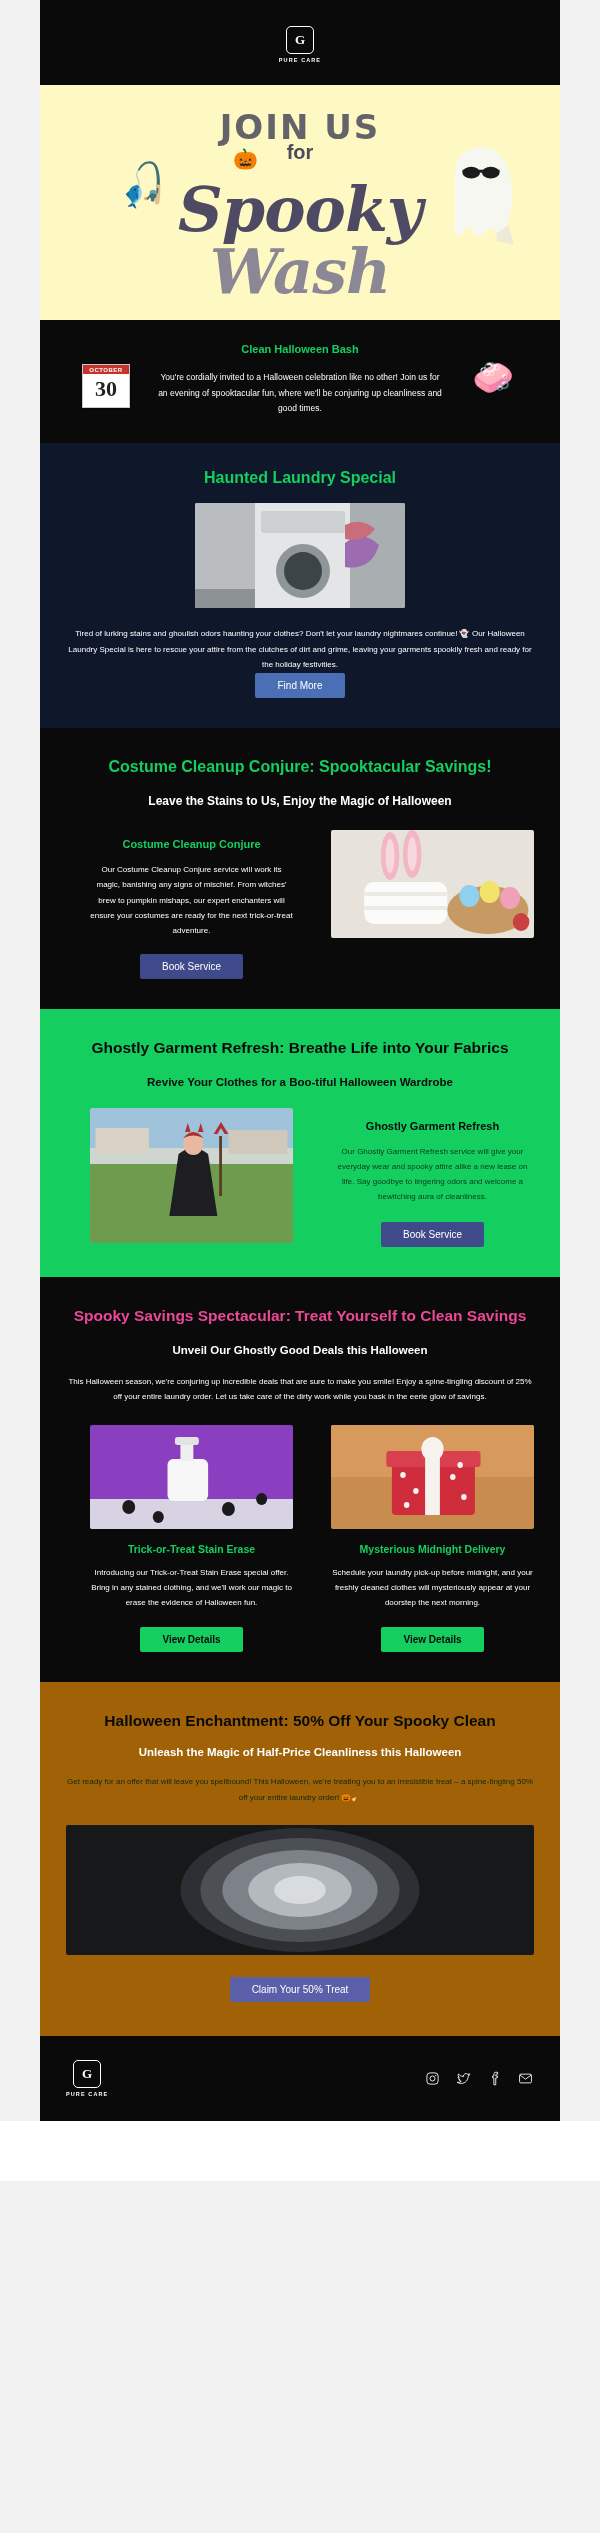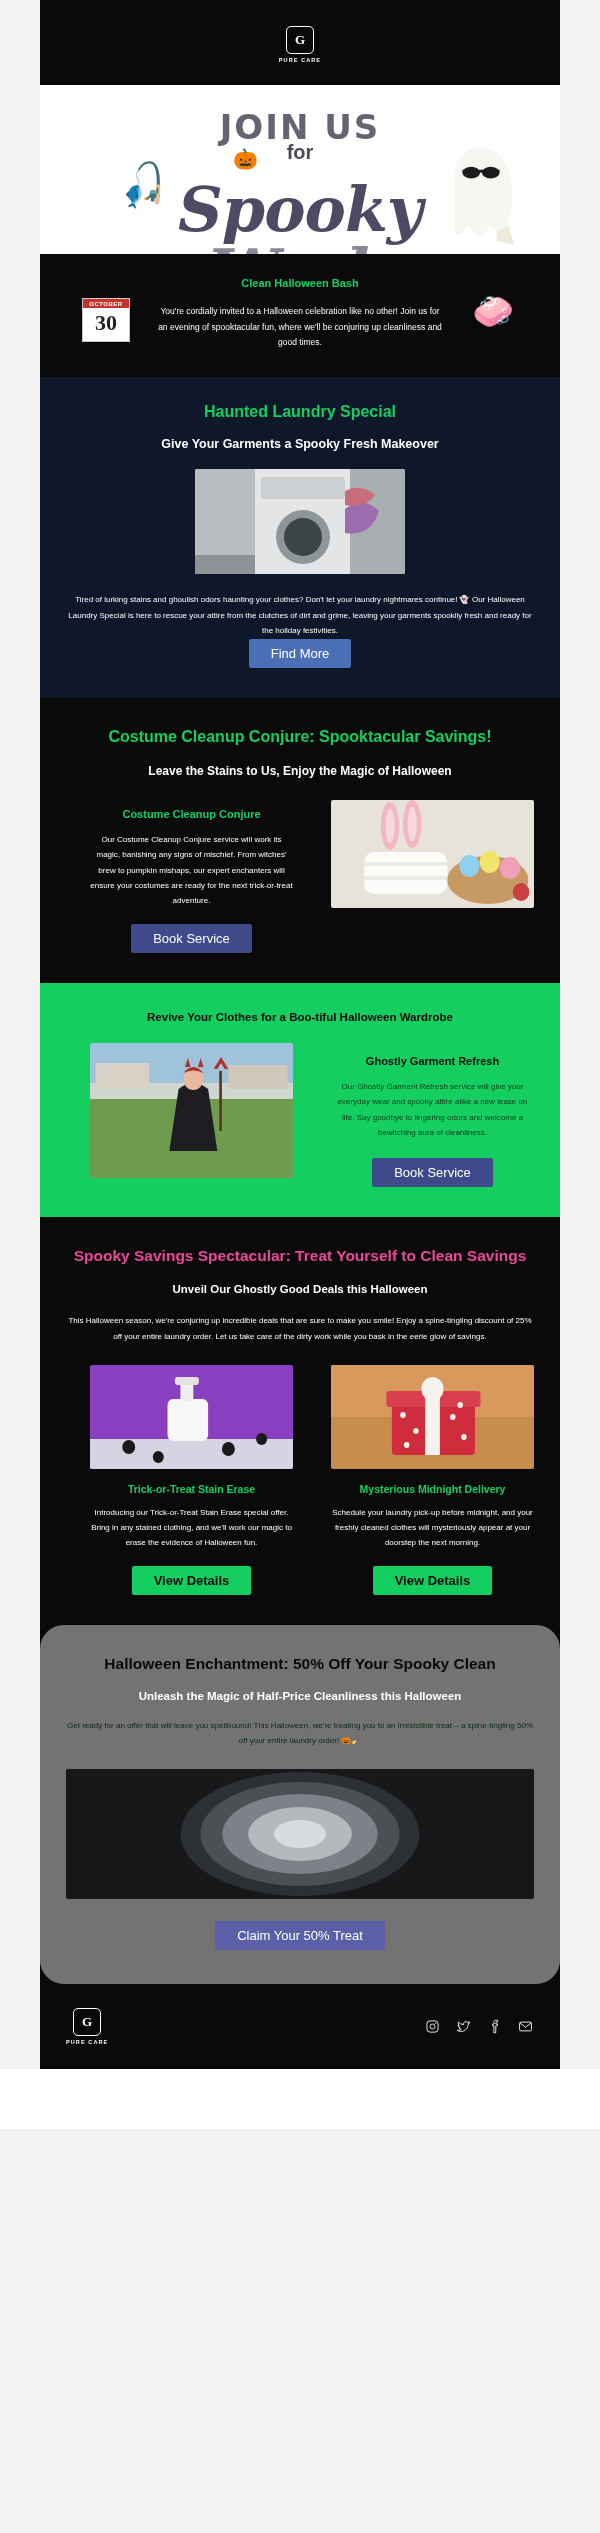--- a/index.html
+++ b/index.html
@@ -39,23 +39,23 @@
   }
   .logo-text{
     color:#ffffff;
     font-size:5.5px;
     letter-spacing:1.1px;
     font-weight:bold;
   }
 
   
   .hero{
-    background:#ffffff;
+    background:#fef9c3;
     position:relative;
-    height:169px;
+    height:235px;
     overflow:hidden;
   }
   .hero-join{
     position:absolute;
     top:22px;left:0;right:0;
     text-align:center;
     font-family:"DejaVu Sans", sans-serif;
     font-size:34px;
     font-weight:bold;
     letter-spacing:2px;
@@ -190,21 +190,21 @@
     font-size:8px;
     line-height:1.95;
     margin:18px 0 0;
   }
 
   
   .btn{
     display:inline-block;
     background:#4a6fb5;
     color:#ffffff;
-    font-size:13px;
+    font-size:10px;
     padding:7px 22px;
     border:none;
     border-radius:2px;
     cursor:pointer;
     font-family:"Liberation Sans", sans-serif;
   }
   .btn-dark{background:#3e4a8a;}
   .btn-green{
     background:#14cf60;
     color:#0a0a0a;
@@ -318,24 +318,23 @@
   }
   .savings .card p{
     color:#ffffff;
     font-size:8px;
     line-height:1.9;
     margin:0 0 16px;
   }
 
   
   .ench{
-    background:#737373;
+    background:#a16207;
     padding:28px 26px 34px;
     text-align:center;
-    border-radius:24px;
   }
   .ench h2{
     margin:0 0 14px;
     color:#0a0a0a;
     font-size:15.5px;
     line-height:1.45;
     font-weight:bold;
   }
   .ench h3{
     margin:0 0 16px;
@@ -410,21 +409,20 @@
       <div class="bash-title">Clean Halloween Bash</div>
       <div class="bash-body">You're cordially invited to a Halloween celebration like no other! Join us for an evening of spooktacular fun, where we'll be conjuring up cleanliness and good times.</div>
     </div>
     <div class="bash-right">
       <div class="broom">🧼</div>
     </div>
   </div>
 
   <div class="haunted">
     <h2>Haunted Laundry Special</h2>
-    <h3>Give Your Garments a Spooky Fresh Makeover</h3>
     <div class="photo">
       <svg class="ph" viewBox="0 0 210 105" preserveAspectRatio="none">
         <rect width="210" height="105" fill="#cfd3d6"></rect>
         <rect x="0" y="0" width="60" height="105" fill="#b9bdc0"></rect>
         <rect x="60" y="0" width="95" height="105" fill="#e3e5e6"></rect>
         <rect x="66" y="8" width="84" height="22" rx="3" fill="#cdd0d2"></rect>
         <circle cx="108" cy="68" r="27" fill="#8f9699"></circle>
         <circle cx="108" cy="68" r="19" fill="#3d4447"></circle>
         <rect x="155" y="0" width="55" height="105" fill="#a9aeb1"></rect>
         <path d="M150 40 q18 -14 34 2 q-8 26 -34 22z" fill="#9c6bb0"></path>
@@ -461,20 +459,21 @@
             <circle cx="172" cy="62" r="11" fill="#f2e36a"></circle>
             <circle cx="194" cy="68" r="11" fill="#f0a0b8"></circle>
             <circle cx="206" cy="92" r="9" fill="#c94040"></circle>
           </svg>
         </div>
       </div>
     </div>
   </div>
 
   <div class="ghostly">
+    <h2>Ghostly Garment Refresh: Breathe Life into Your Fabrics</h2>
     <h3>Revive Your Clothes for a Boo-tiful Halloween Wardrobe</h3>
     <div class="two-col">
       <div class="col">
         <div class="img-kid">
           <svg class="ph" viewBox="0 0 220 135" preserveAspectRatio="none">
             <rect width="220" height="135" fill="#9fc3da"></rect>
             <rect y="52" width="220" height="83" fill="#6f9b4e"></rect>
             <rect y="40" width="220" height="16" fill="#cfd6cf"></rect>
             <rect x="6" y="20" width="58" height="26" fill="#d8d2c6"></rect>
             <rect x="150" y="22" width="64" height="24" fill="#cfc8bb"></rect>

